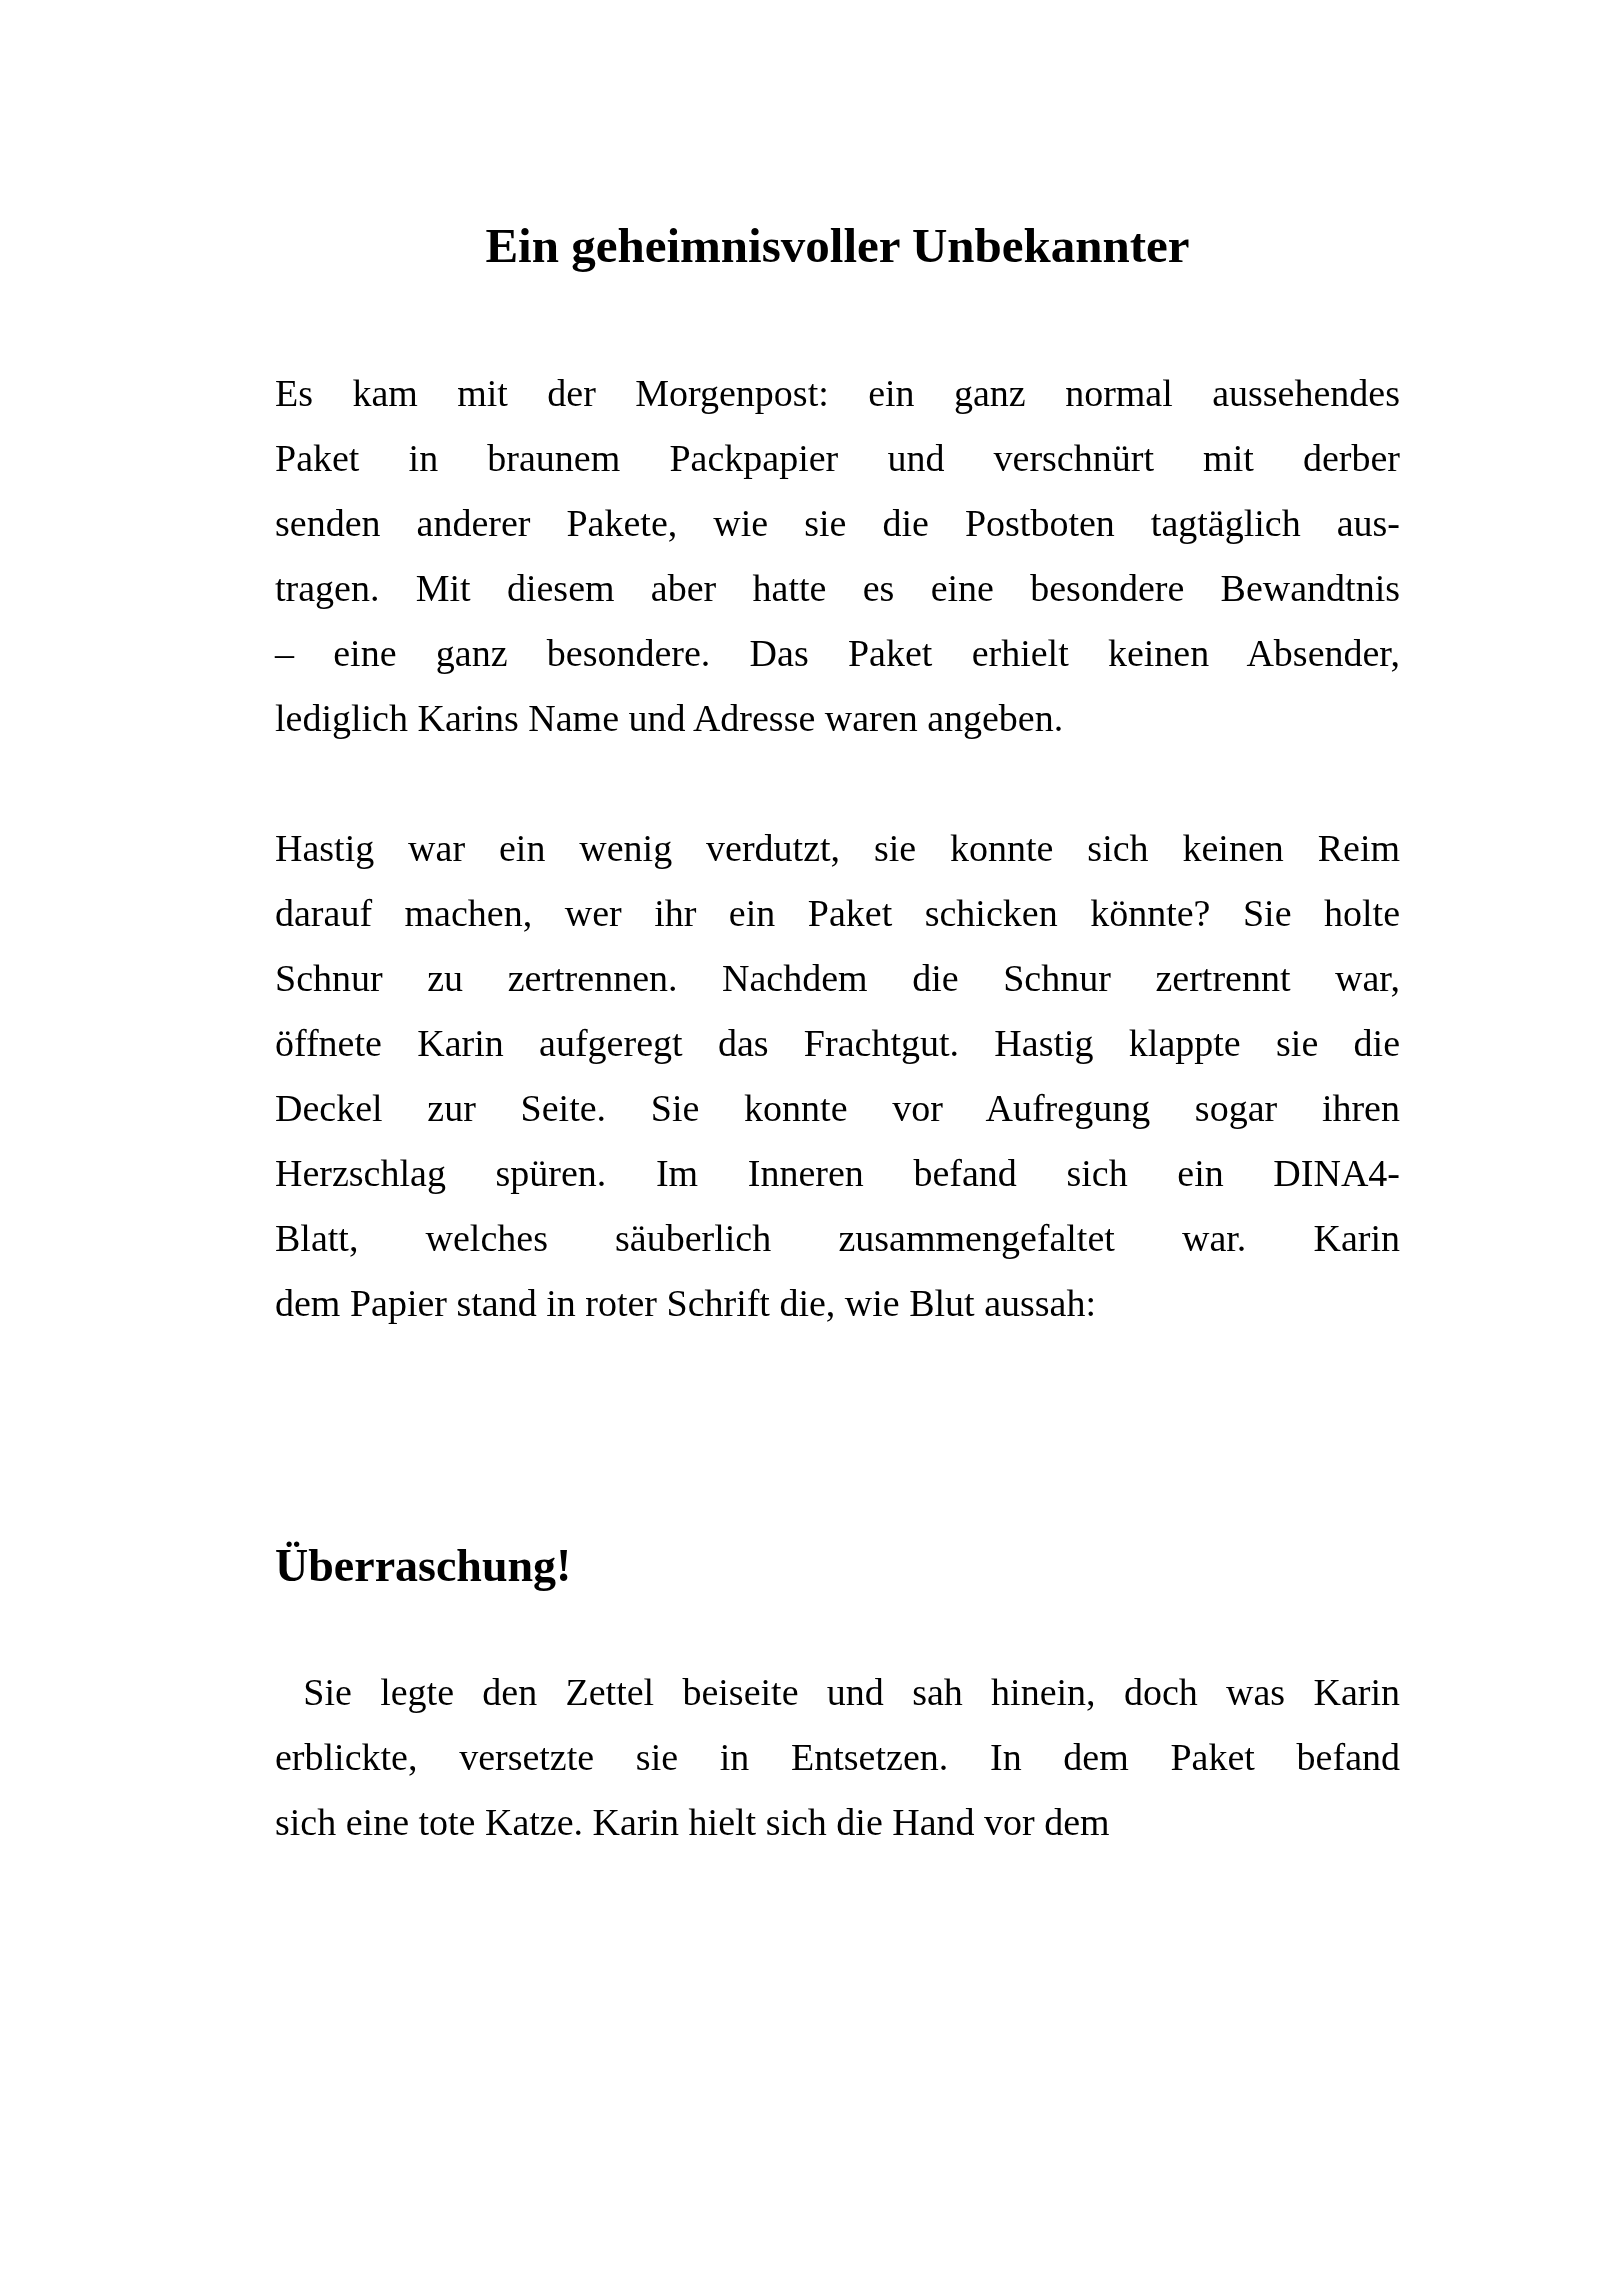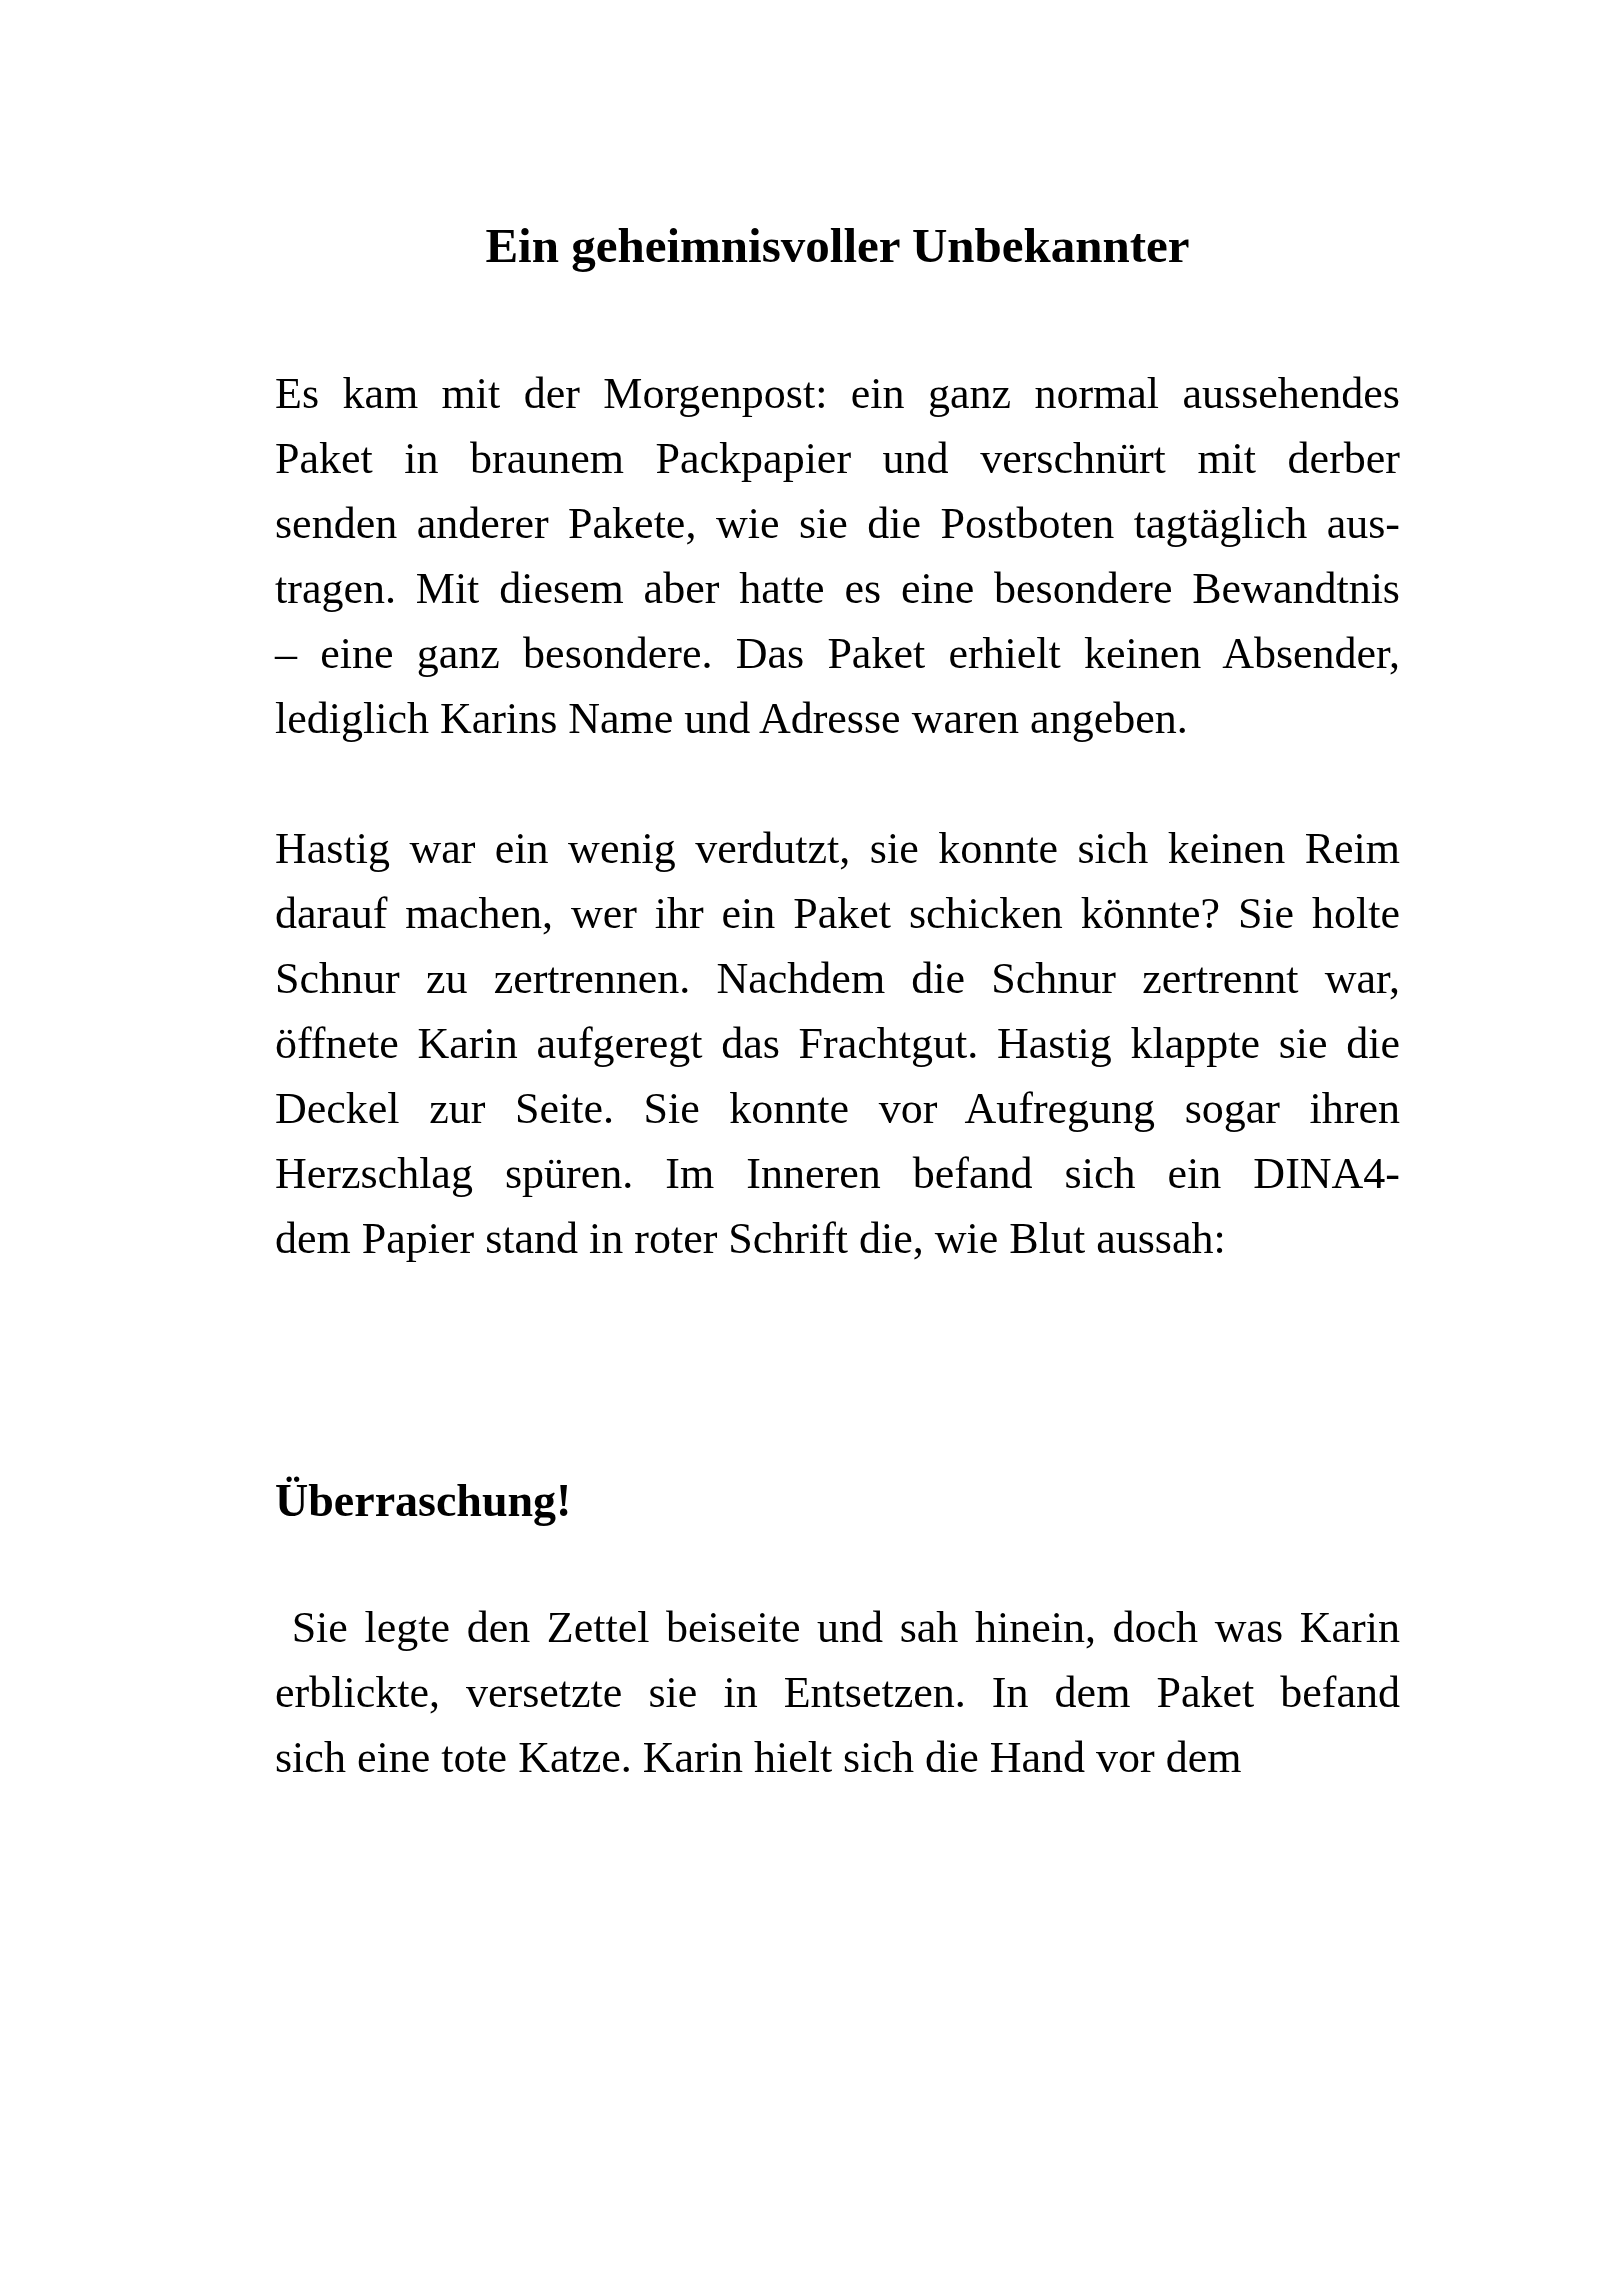--- a/index.html
+++ b/index.html
@@ -21,21 +21,21 @@
   .title {
     margin: 18px;
     font-size: 49px;
     line-height: 69px;
     font-weight: bold;
     text-align: center;
     white-space: nowrap;
   }
   .para {
     margin: 0;
-    font-size: 44px;
+    font-size: 38px;
     line-height: 65px;
   }
   .p1 { margin-top: 81px; }
   .p2 { margin-top: 65px; }
   .p3 { margin-top: 62px; }
   .line {
     text-align: justify;
     text-align-last: justify;
   }
   .line.lastline {
@@ -66,20 +66,21 @@
     <div class="line lastline">lediglich Karins Name und Adresse waren angeben.</div>
   </div>
 
   <div class="para p2">
     <div class="line">Hastig war ein wenig verdutzt, sie konnte sich keinen Reim</div>
     <div class="line">darauf machen, wer ihr ein Paket schicken könnte? Sie holte</div>
     <div class="line">Schnur zu zertrennen. Nachdem die Schnur zertrennt war,</div>
     <div class="line">öffnete Karin aufgeregt das Frachtgut. Hastig klappte sie die</div>
     <div class="line">Deckel zur Seite. Sie konnte vor Aufregung sogar ihren</div>
     <div class="line">Herzschlag spüren. Im Inneren befand sich ein DINA4-</div>
+    <div class="line">Blatt, welches säuberlich zusammengefaltet war. Karin</div>
     <div class="line lastline">dem Papier stand in roter Schrift die, wie Blut aussah:</div>
   </div>
 
   <h2 class="heading">Überraschung!</h2>
 
   <div class="para p3">
     <div class="line">&nbsp;Sie legte den Zettel beiseite und sah hinein, doch was Karin</div>
     <div class="line">erblickte, versetzte sie in Entsetzen. In dem Paket befand</div>
     <div class="line lastline">sich eine tote Katze. Karin hielt sich die Hand vor dem</div>
   </div>

